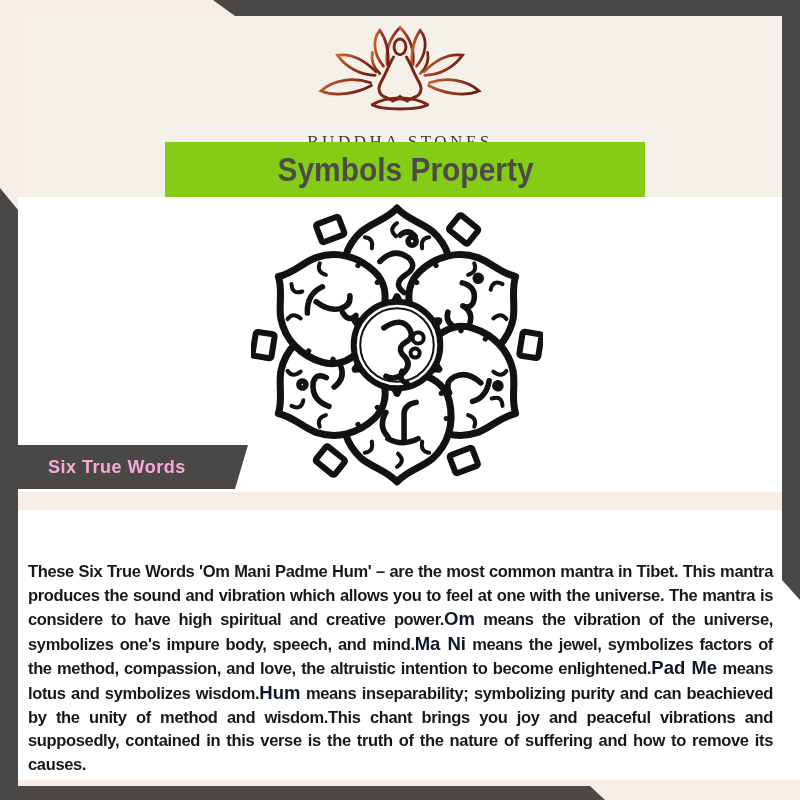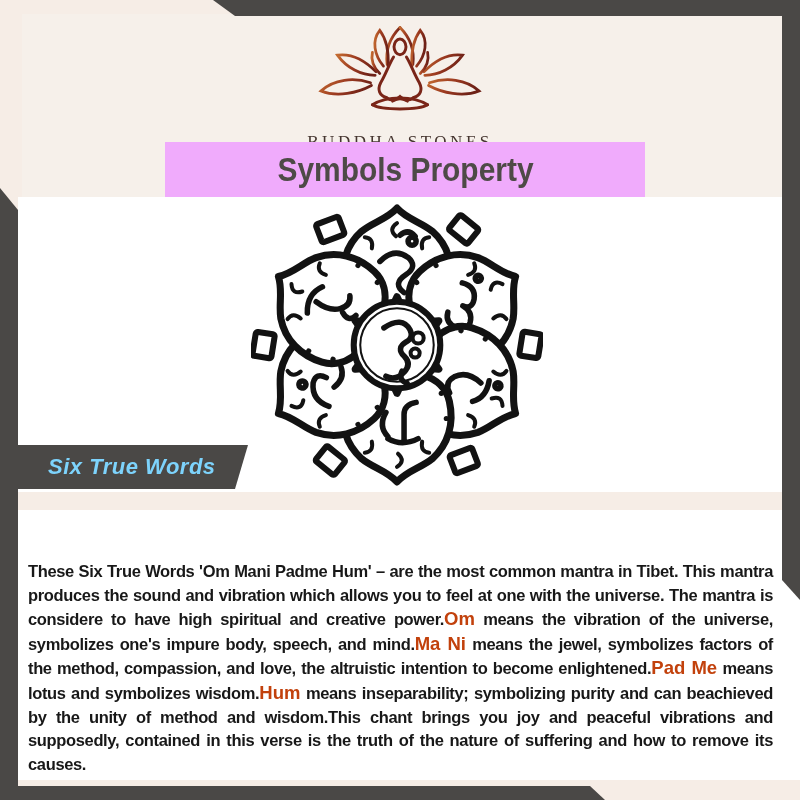--- a/index.html
+++ b/index.html
@@ -12,21 +12,21 @@
            clip-path:polygon(0 0,100% 0,100% 100%,22px 100%);}
   .strip-right{left:782px;top:0;width:18px;height:600px;background:#4a4846;
            clip-path:polygon(0 0,100% 0,100% 100%,0 calc(100% - 20px));}
   .strip-left{left:0;top:188px;width:18px;height:612px;background:#4a4846;
            clip-path:polygon(0 0,100% 22px,100% 100%,0 100%);}
   .bar-bottom{left:0;top:786px;width:605px;height:14px;background:#4a4846;
            clip-path:polygon(0 0,590px 0,100% 100%,0 100%);}
 
   
   .header-panel{left:22px;top:14px;width:760px;height:183px;background:#f6f0ea;}
-  .title-band{left:165px;top:142px;width:480px;height:55px;background:#f0abfc;
+  .title-band{left:165px;top:142px;width:480px;height:55px;background:#84cc16;
               display:flex;align-items:center;justify-content:center;}
   .main-panel{left:18px;top:197px;width:782px;height:583px;background:#ffffff;}
   .divider-band{left:18px;top:492px;width:782px;height:18px;background:#f6ede6;}
 
   
   .logo-svg{left:293px;top:22px;width:214px;height:92px;}
   .brand{left:0;top:132px;width:800px;text-align:center;
          font-family:"Liberation Serif","DejaVu Serif",serif;
          font-size:17px;letter-spacing:3.5px;color:#453530;}
   .page-title{font-size:34px;font-weight:bold;color:#4e4a47;
@@ -36,31 +36,31 @@
   .mandala-svg{left:251px;top:199px;width:292px;height:292px;}
   .po{fill:#fff;stroke:#121212;stroke-width:7;stroke-linejoin:round;}
   .orn{fill:none;stroke:#121212;stroke-width:4;stroke-linecap:round;}
   .od{fill:#121212;}
   .glyph{fill:none;stroke:#121212;stroke-width:5.5;stroke-linecap:round;stroke-linejoin:round;}
 
   
   .badge{left:18px;top:445px;width:230px;height:44px;background:#4a4846;
          clip-path:polygon(0 0,100% 0,calc(100% - 13px) 100%,0 100%);
          display:flex;align-items:center;}
-  .badge span{color:#7dd3fc;font-weight:bold;font-size:22px;letter-spacing:.5px;
-              padding-left:30px;white-space:nowrap;font-style:italic;}
+  .badge span{color:#f9a8d4;font-weight:bold;font-size:18px;letter-spacing:.5px;
+              padding-left:30px;white-space:nowrap;}
 
   
   .stars-row{left:18px;top:522px;width:764px;text-align:center;}
   .stars{display:inline-block;font-weight:bold;font-size:29px;color:#4d4d4d;
          transform:scaleX(.86);transform-origin:center;white-space:nowrap;}
   .description{left:28px;top:560px;width:745px;text-align:justify;
                font-size:16.5px;line-height:23.6px;font-weight:bold;
                letter-spacing:-.35px;color:#181818;}
-  .description .kw{font-size:18.5px;letter-spacing:0;color:#c2410c;}
+  .description .kw{font-size:18.5px;letter-spacing:0;color:#0f172a;}
 </style>
 </head>
 <body>
 
 <div class="page">
 
   <div class="abs header-panel"></div>
 
   <svg class="abs logo-svg" viewBox="0 0 220 100">
     <defs>

